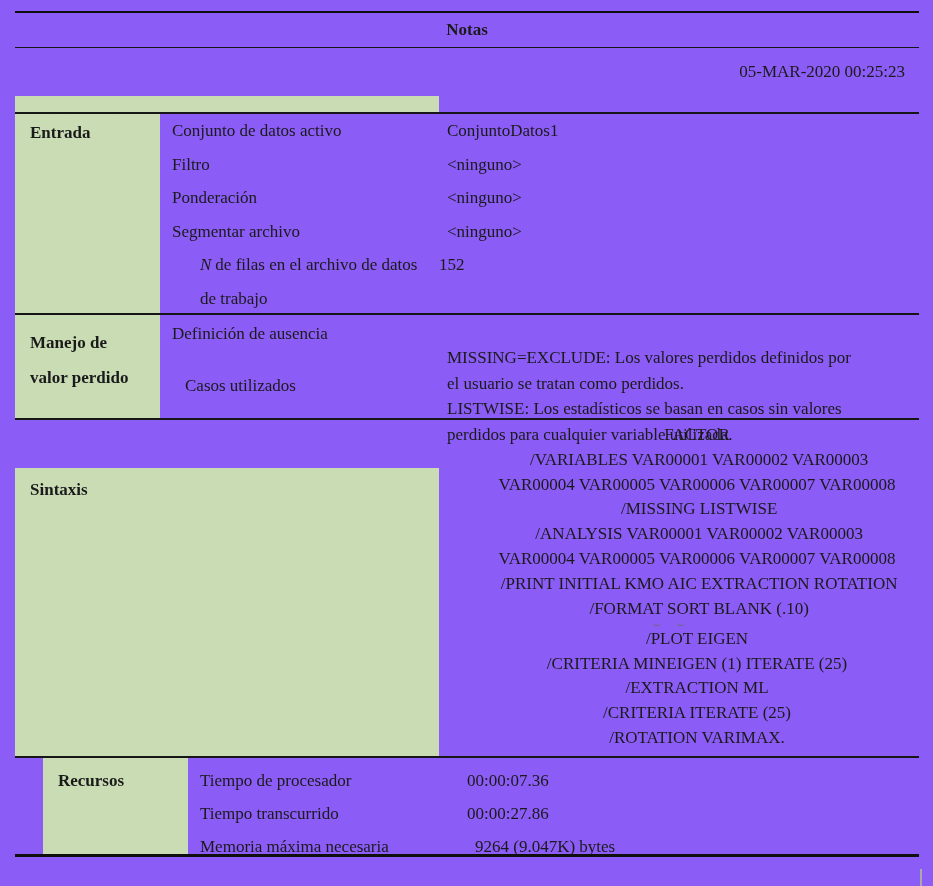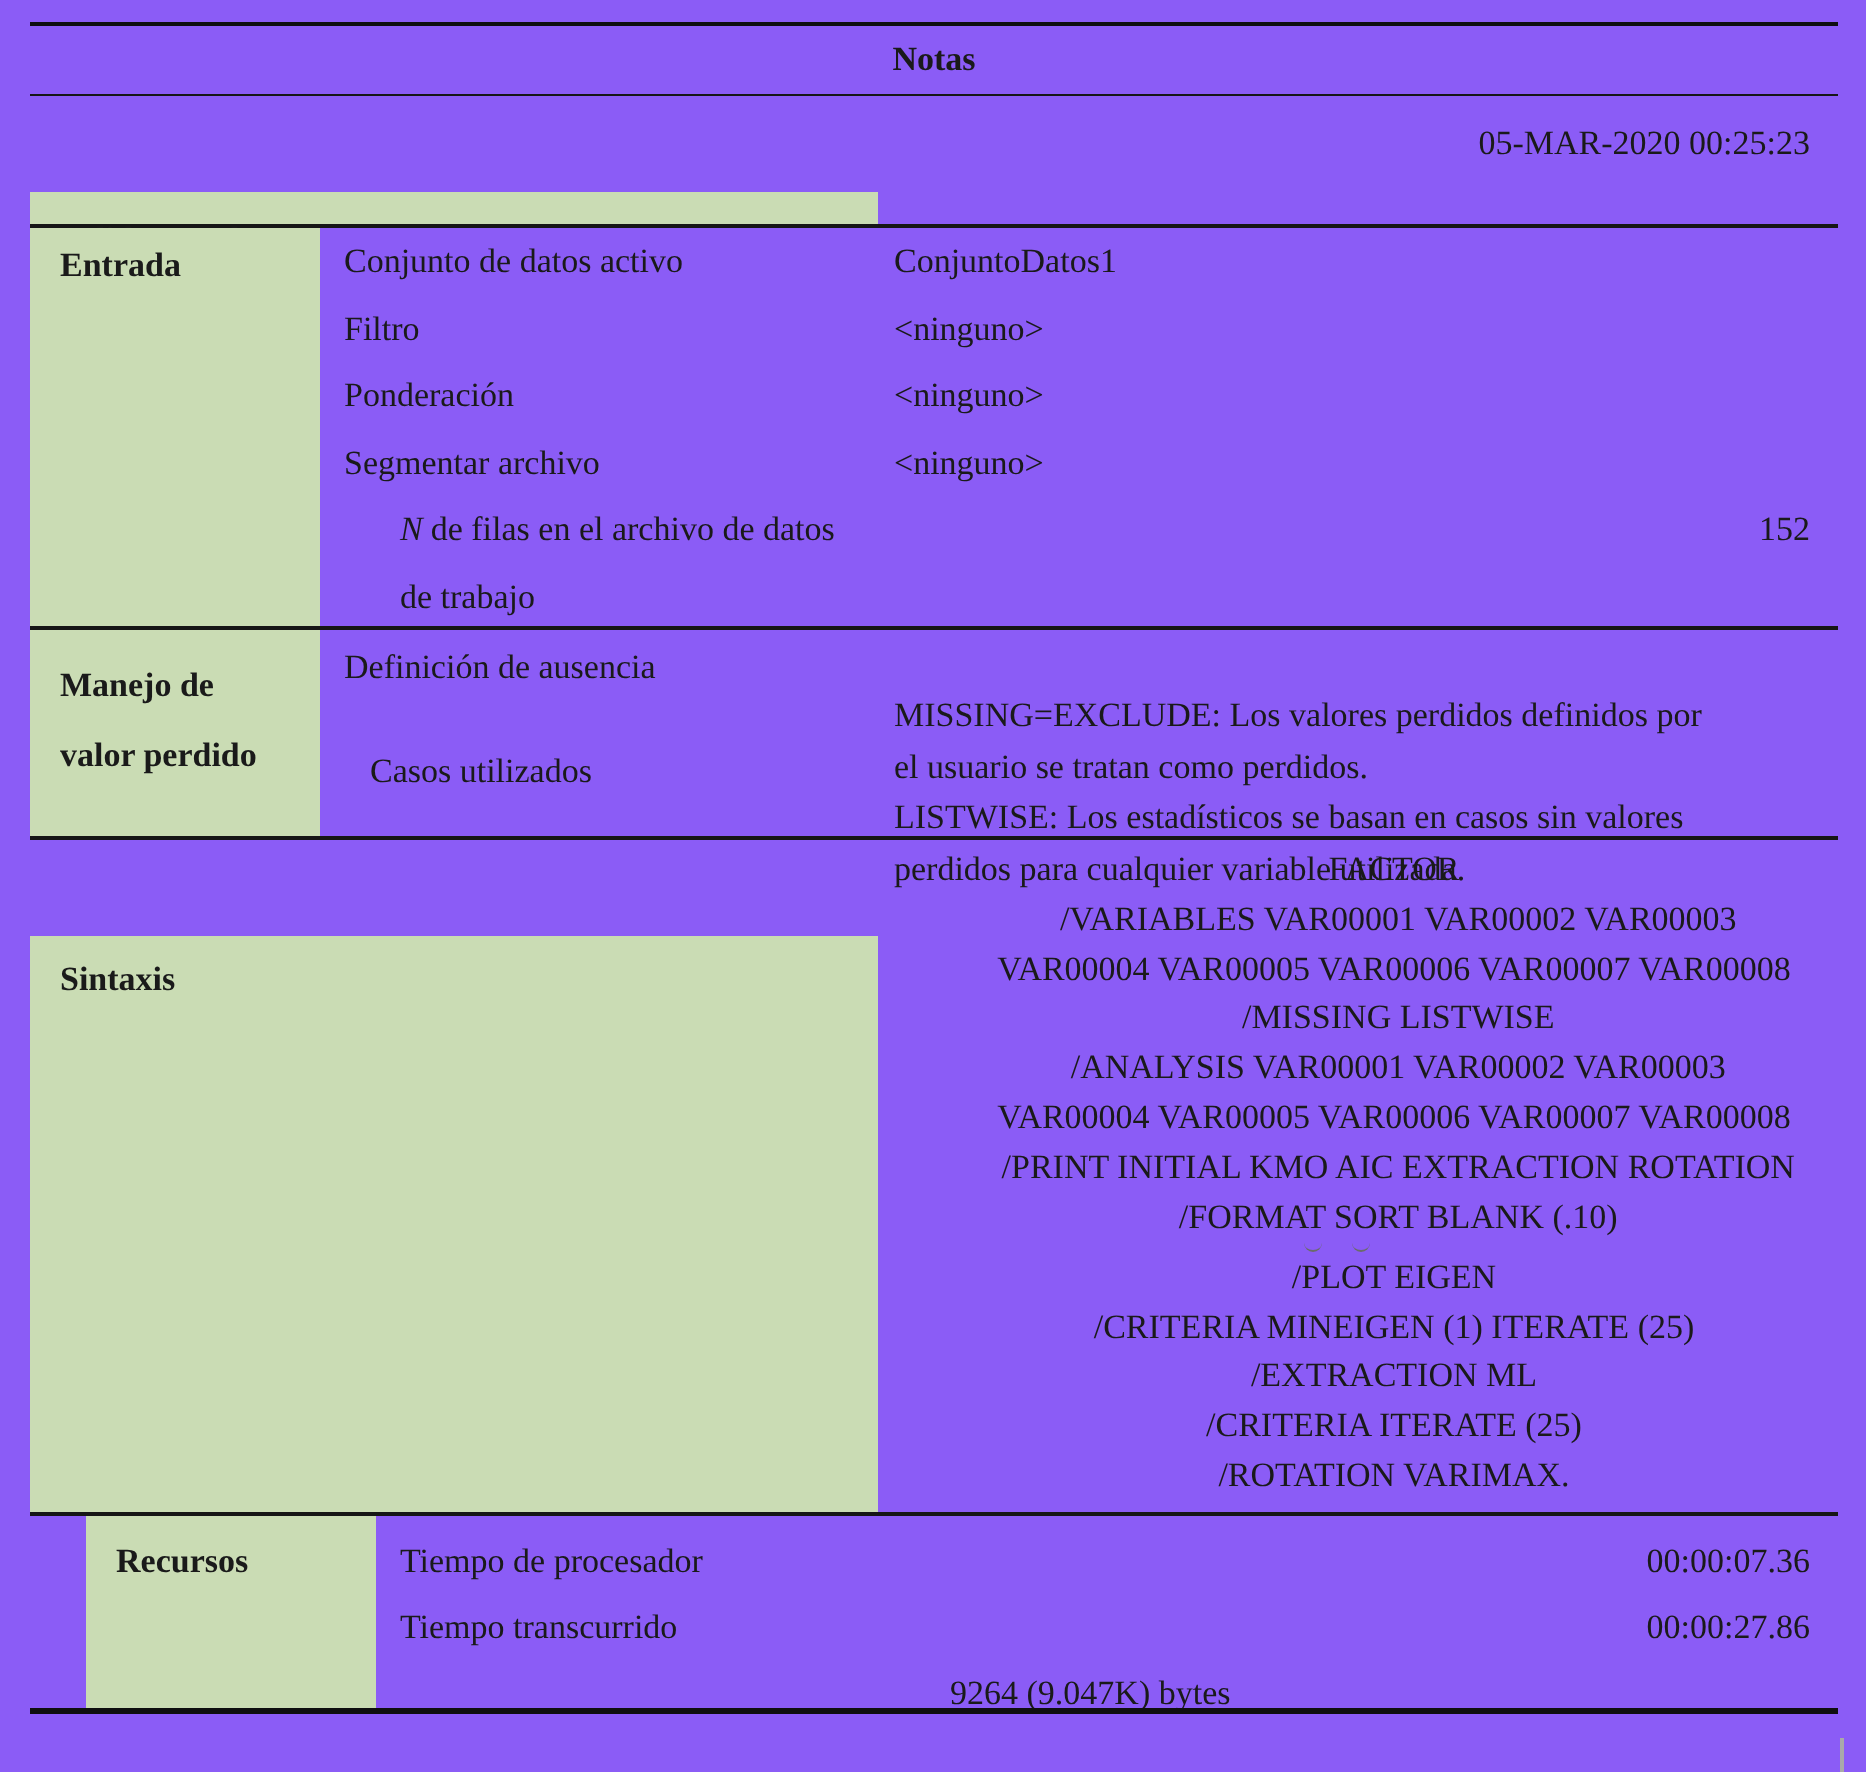--- a/index.html
+++ b/index.html
@@ -35,21 +35,21 @@
   .sec-created .hdr-merged{padding-top:8px;}
   .sec-created .hl{line-height:32.5px;}
   .sec-created .c3{padding:8px 14px 0 0;text-align:right;line-height:32.5px;}
   
   .sec-entrada{height:201px;}
   .sec-entrada .c1{padding-top:9px;line-height:20px;}
   .r335{height:33.5px;line-height:33.5px;}
   .wrap2{height:67px;line-height:33.5px;margin-left:28px;}
   .pre-line{white-space:pre-line;}
   .sec-entrada .c3 .r335{padding-left:8px;}
-  .val-right{text-align:right;padding-right:14px;padding-left:0 !important;}
+  .val-right{padding-right:14px;padding-left:0 !important;}
   .it{font-style:italic;margin-right:4px;}
   
   .sec-manejo{height:105px;}
   .sec-manejo .c1{padding-top:10px;line-height:35px;padding-right:18px;}
   .sec-manejo .c2{padding-top:10px;}
   .sec-manejo .c2 .m-row1{height:52px;line-height:17px;}
   .sec-manejo .c2 .m-row2{line-height:17px;margin-left:13px;}
   .sec-manejo .c3{padding:2px 10px 0 8px;font-size:17px;line-height:25.5px;margin-top:28px;}
   
   .sec-sintaxis{height:338px;gap:28px;}
@@ -140,20 +140,21 @@
         <div class="syn-line">/CRITERIA ITERATE (25)</div>
         <div class="syn-line">/ROTATION VARIMAX.</div>
       </div>
     </div>
 
     <div class="sec sec-recursos rule-top">
       <div class="c1 green">Recursos</div>
       <div class="c2">
         <div class="r33">Tiempo de procesador</div>
         <div class="r33">Tiempo transcurrido</div>
+        <div class="r33">Memoria máxima necesaria</div>
       </div>
       <div class="c3">
         <div class="r33 val-right">00:00:07.36</div>
         <div class="r33 val-right">00:00:27.86</div>
         <div class="r33 left-val">9264 (9.047K) bytes</div>
       </div>
     </div>
 
   </div>
 

